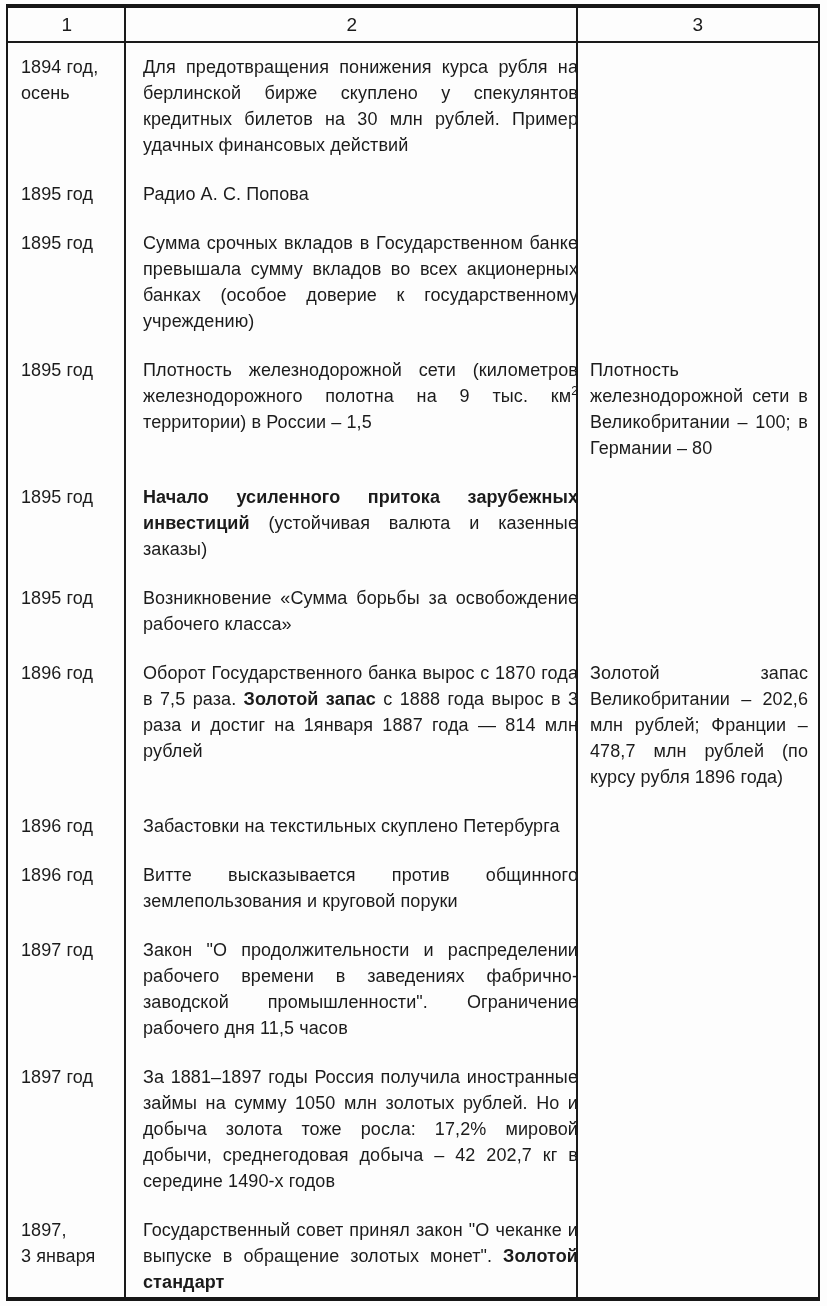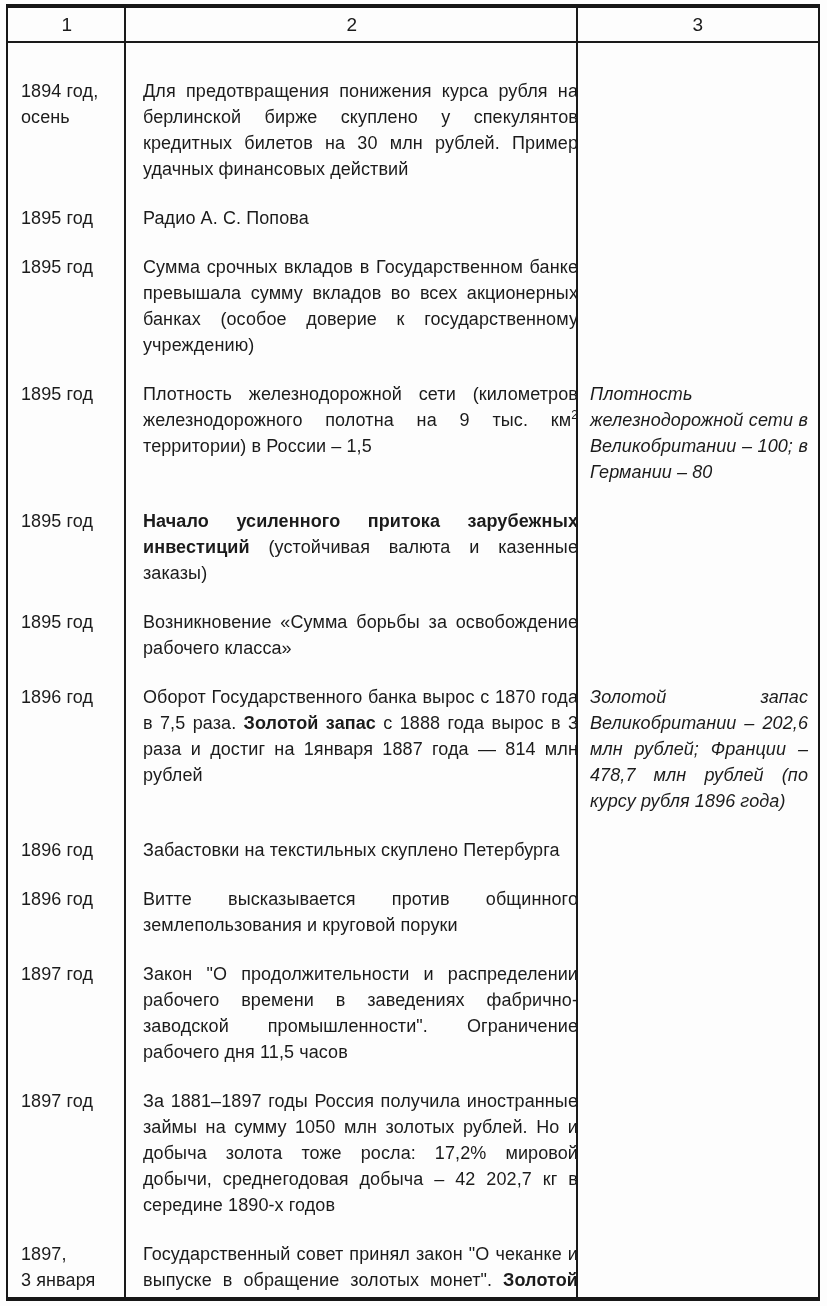--- a/index.html
+++ b/index.html
@@ -57,35 +57,34 @@
     font-size: 19px;
     letter-spacing: 0.3px;
   }
   .cell {
     box-sizing: border-box;
     padding-top: 23px;
     font-size: 18px;
     line-height: 26px;
     letter-spacing: 0.1px;
   }
-  .cell.first { padding-top: 13px; margin-top: 24px; }
+  .cell.first { padding-top: 13px; }
   .c1 {
     padding-left: 13px;
     padding-right: 12px;
     white-space: pre-line;
   }
   .c2 {
     padding-left: 17px;
     text-align: justify;
   }
   .c3 {
     padding-left: 12px;
     padding-right: 10px;
     text-align: justify;
-    font-style: italic;
   }
   .b { font-weight: bold; }
   sup {
     font-size: 12px;
     line-height: 0;
   }
 </style>
 </head>
 <body>
 
@@ -134,21 +133,21 @@
 
   <div class="cell c1">1896 год</div>
   <div class="cell c2"><span>Витте высказывается против общинного землепользования и круговой поруки</span></div>
   <div class="cell c3"></div>
 
   <div class="cell c1">1897 год</div>
   <div class="cell c2"><span>Закон "О продолжительности и распределении рабочего времени в заведениях фабрично-заводской промышленности". Ограничение рабочего дня 11,5 часов</span></div>
   <div class="cell c3"></div>
 
   <div class="cell c1">1897 год</div>
-  <div class="cell c2"><span>За 1881–1897 годы Россия получила иностранные займы на сумму 1050 млн золотых рублей. Но и добыча золота тоже росла: 17,2% мировой добычи, среднегодовая добыча – 42 202,7 кг в середине 1890-х годов</span></div>
+  <div class="cell c2"><span>За 1881–1897 годы Россия получила иностранные займы на сумму 1050 млн золотых рублей. Но и добыча золота тоже росла: 17,2% мировой добычи, среднегодовая добыча – 42 202,7 кг в середине 1490-х годов</span></div>
   <div class="cell c3"></div>
 
   <div class="cell c1">1897,
 3 января</div>
   <div class="cell c2"><span>Государственный совет принял закон "О чеканке и выпуске в обращение золотых монет". </span><span class="b">Золотой стандарт</span></div>
   <div class="cell c3"></div>
 </div>
   </div>
 </div>
 

